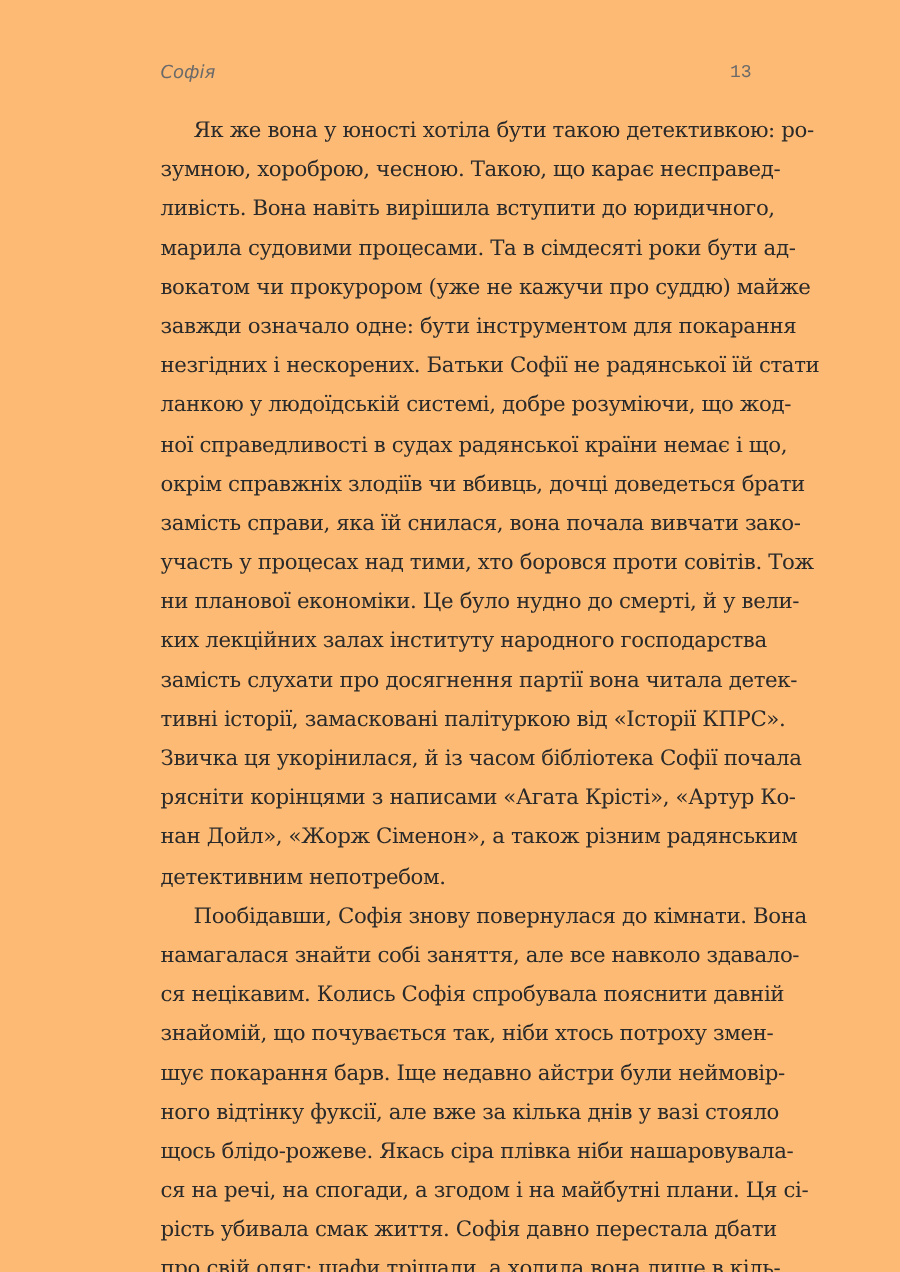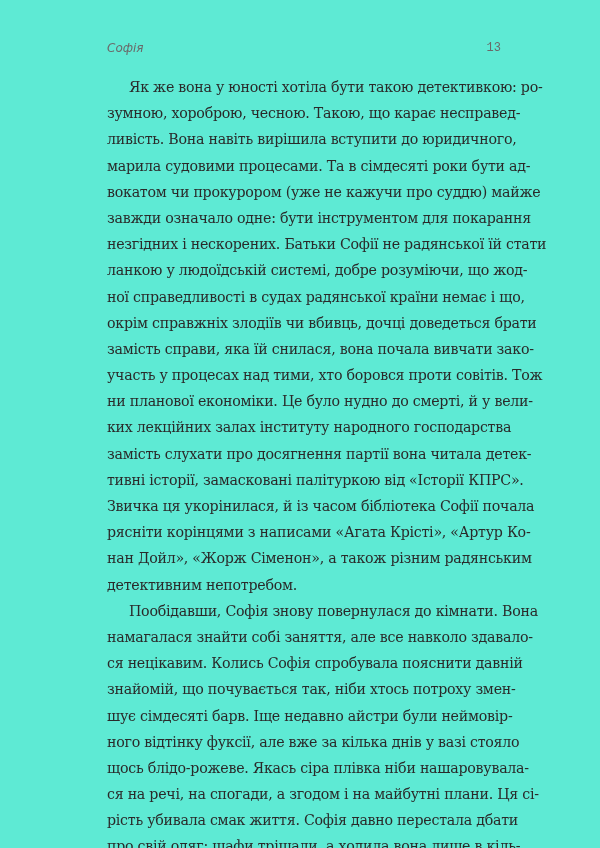--- a/index.html
+++ b/index.html
@@ -1,17 +1,17 @@
 <!DOCTYPE html>
 <html><head>
 <meta charset="utf-8">
 <style>
   html, body { margin: 0; padding: 0; background: #ffffff; }
   body { width: 600px; height: 848px; overflow: hidden; position: relative; }
-  .page { position: absolute; left: 0; top: 0; width: 600px; height: 848px; background: #5eead4; }
+  .page { position: absolute; left: 0; top: 0; width: 600px; height: 848px; background: #fdba74; }
   .running-head {
     position: absolute; left: 107px; top: 41px; width: 394px; height: 20px;
     font-family: "DejaVu Sans", sans-serif; font-size: 12px; color: #6a6a6a;
   }
   .running-head .title { position: absolute; left: 0; top: 0; font-style: italic; }
   .running-head .num { position: absolute; right: 0; top: 0; font-family: Liberation Mono, monospace; }
   .text {
     position: absolute; left: 107px; top: 74px; width: 394px;
     font-family: "DejaVu Serif", serif; font-size: 14.2px; line-height: 26.2px;
     color: #2a2a2a; letter-spacing: -0.25px;
@@ -50,21 +50,21 @@
       <span class="line">Звичка ця укорінилася, й із часом бібліотека Софії почала</span>
       <span class="line">рясніти корінцями з написами «Агата Крісті», «Артур Ко-</span>
       <span class="line">нан Дойл», «Жорж Сіменон», а також різним радянським</span>
       <span class="line last">детективним непотребом.</span>
     </div>
     <div>
       <span class="line indent">Пообідавши, Софія знову повернулася до кімнати. Вона</span>
       <span class="line">намагалася знайти собі заняття, але все навколо здавало-</span>
       <span class="line">ся нецікавим. Колись Софія спробувала пояснити давній</span>
       <span class="line">знайомій, що почувається так, ніби хтось потроху змен-</span>
-      <span class="line">шує сімдесяті барв. Іще недавно айстри були неймовір-</span>
+      <span class="line">шує покарання барв. Іще недавно айстри були неймовір-</span>
       <span class="line">ного відтінку фуксії, але вже за кілька днів у вазі стояло</span>
       <span class="line">щось блідо-рожеве. Якась сіра плівка ніби нашаровувала-</span>
       <span class="line">ся на речі, на спогади, а згодом і на майбутні плани. Ця сі-</span>
       <span class="line">рість убивала смак життя. Софія давно перестала дбати</span>
       <span class="line">про свій одяг: шафи тріщали, а ходила вона лише в кіль-</span>
 
     </div>
   </div>
 </div>
 

